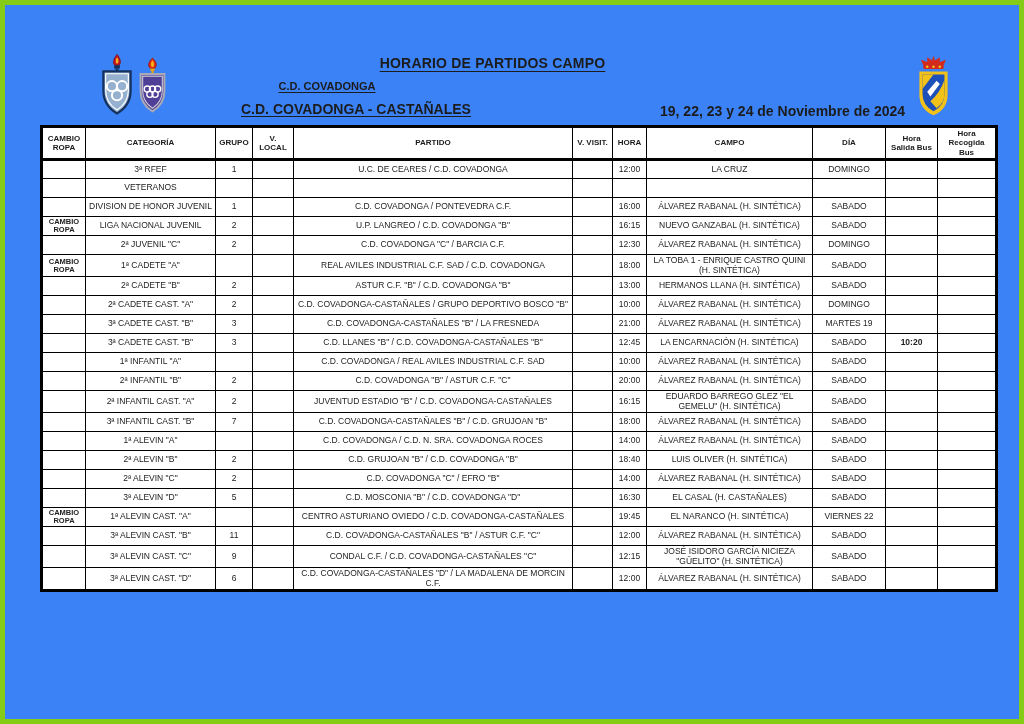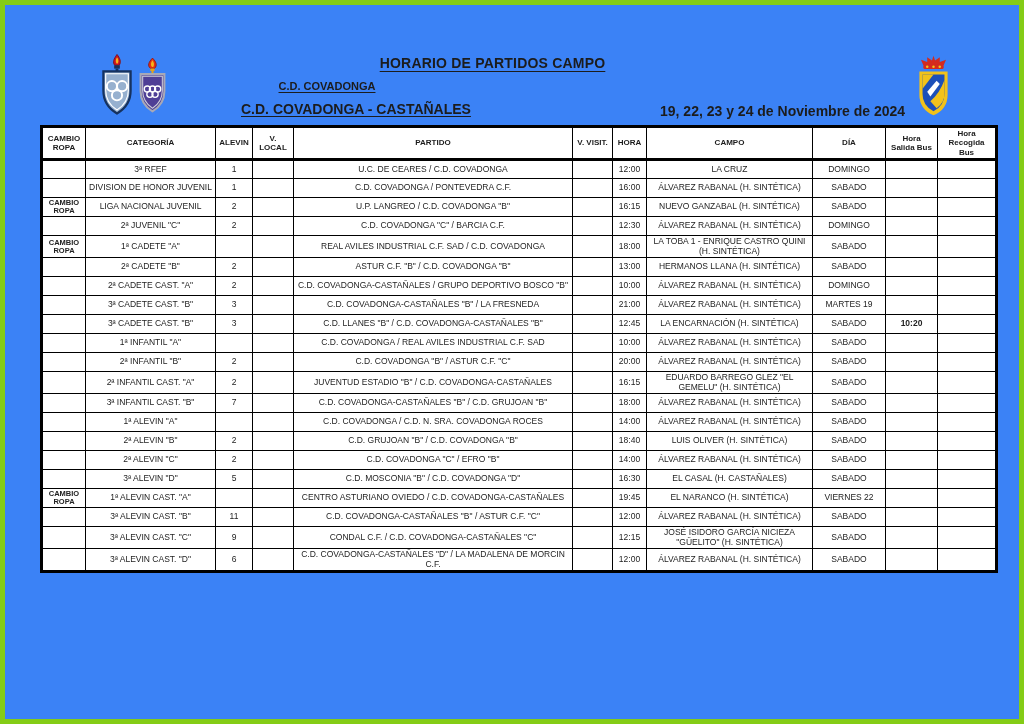--- a/index.html
+++ b/index.html
@@ -100,21 +100,21 @@
           <col class="c-campo">
         <col class="c-dia">
           <col class="c-salida">
           <col class="c-recogida">
       </colgroup>
       <thead>
         <tr>
             <th>CAMBIO
 ROPA</th>
             <th>CATEGORÍA</th>
-            <th>ALEVIN</th>
+            <th>GRUPO</th>
             <th>V. LOCAL</th>
             <th>PARTIDO</th>
             <th>V. VISIT.</th>
             <th>HORA</th>
             <th>CAMPO</th>
             <th>DÍA</th>
             <th>Hora
 Salida Bus</th>
             <th>Hora
 Recogida
@@ -130,20 +130,33 @@
             <td class="col-partido">U.C. DE CEARES / C.D. COVADONGA</td>
             <td class="col-vvisit"></td>
             <td class="col-hora">12:00</td>
             <td class="col-campo">LA CRUZ</td>
             <td class="col-dia">DOMINGO</td>
             <td class="col-salida"></td>
             <td class="col-recogida"></td>
           </tr>
           <tr>
             <td class="col-cambio"></td>
+            <td class="col-categoria">VETERANOS</td>
+            <td class="col-grupo"></td>
+            <td class="col-vlocal"></td>
+            <td class="col-partido"></td>
+            <td class="col-vvisit"></td>
+            <td class="col-hora"></td>
+            <td class="col-campo"></td>
+            <td class="col-dia"></td>
+            <td class="col-salida"></td>
+            <td class="col-recogida"></td>
+          </tr>
+          <tr>
+            <td class="col-cambio"></td>
             <td class="col-categoria">DIVISION DE HONOR JUVENIL</td>
             <td class="col-grupo">1</td>
             <td class="col-vlocal"></td>
             <td class="col-partido">C.D. COVADONGA / PONTEVEDRA C.F.</td>
             <td class="col-vvisit"></td>
             <td class="col-hora">16:00</td>
             <td class="col-campo">ÁLVAREZ RABANAL (H. SINTÉTICA)</td>
             <td class="col-dia">SABADO</td>
             <td class="col-salida"></td>
             <td class="col-recogida"></td>

